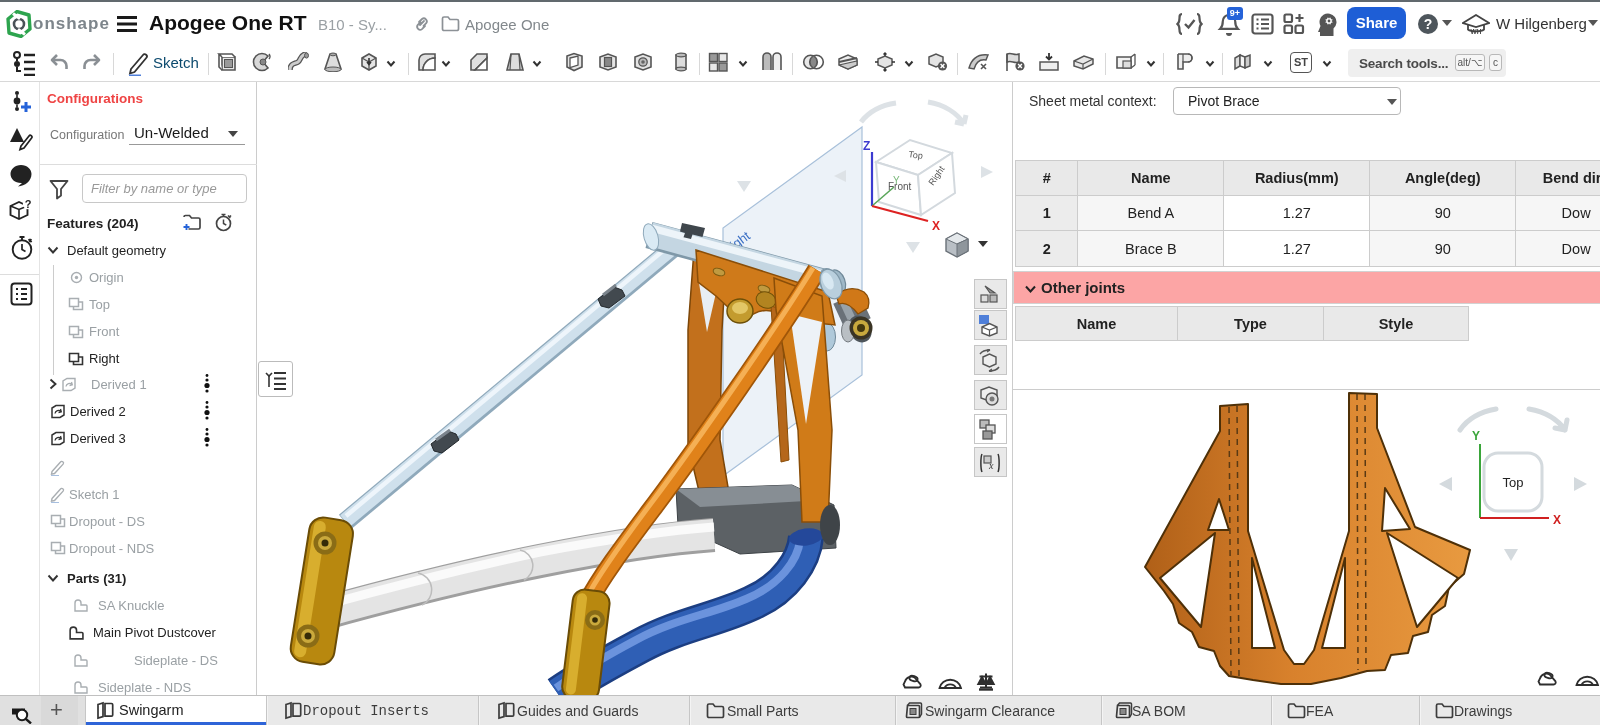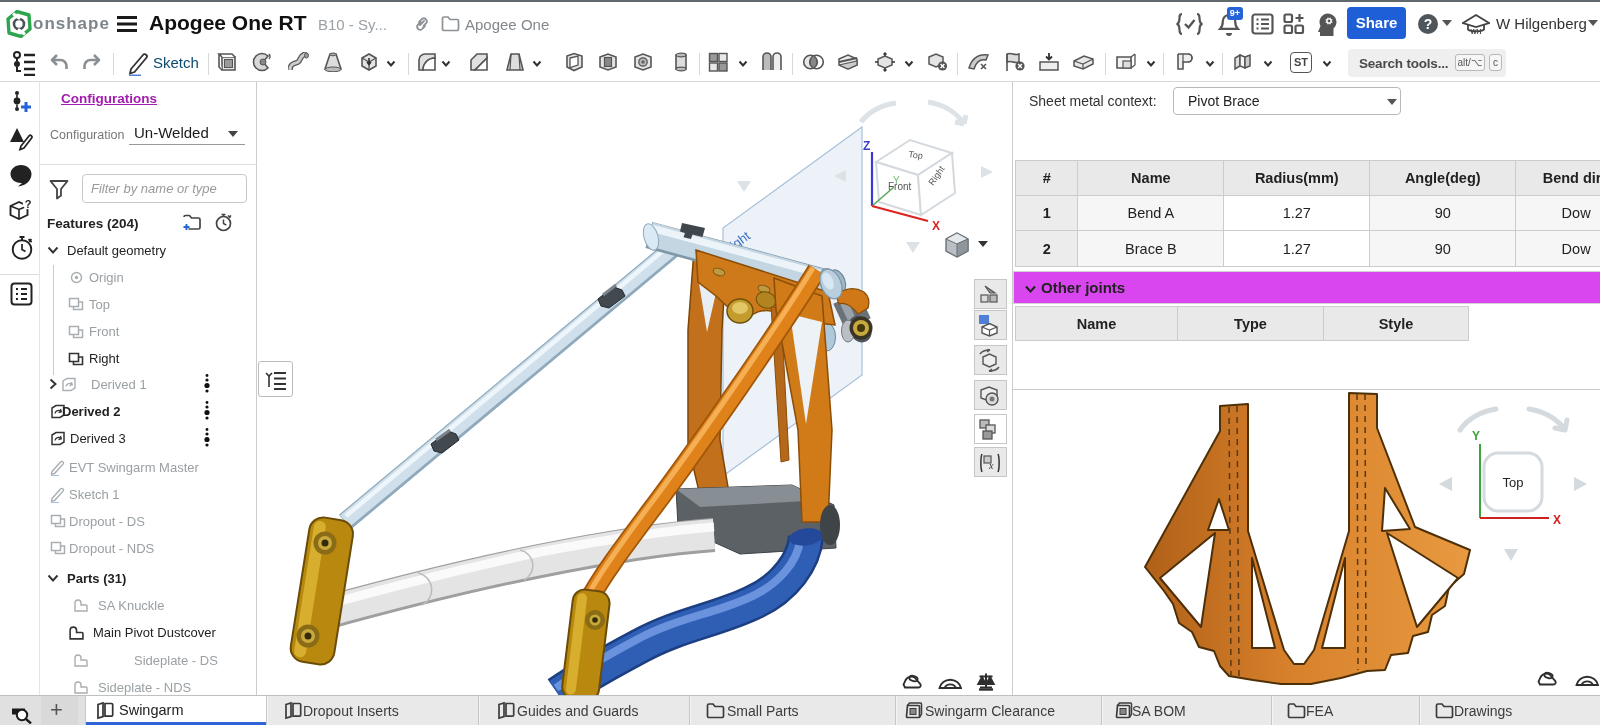--- a/index.html
+++ b/index.html
@@ -64,21 +64,21 @@
     <rect x="1.5" y="12.5" width="7.5" height="7.5" rx="1.5" fill="none" stroke="#555" stroke-width="2.2"></rect>
     <rect x="12.5" y="12.5" width="7.5" height="7.5" rx="1.5" fill="none" stroke="#555" stroke-width="2.2"></rect>
     <path d="M16.5 1 v8 M12.5 5 h8" stroke="#555" stroke-width="2.2"></path>
   </svg>
   <svg class="abs" style="left:1316px;top:10px" width="23" height="25" viewBox="0 0 23 25">
     <path d="M4 24 v-4 H2 l2.5 -6 a8.5 8.5 0 1 1 13 2.5 V24 Z" fill="#555"></path>
     <circle cx="13" cy="9" r="3.6" fill="#fff"></circle>
     <circle cx="13" cy="9" r="1.4" fill="#555"></circle>
     <path d="M13 4.2 v2 M13 11.8 v2 M8.2 9 h2 M15.8 9 h2 M9.6 5.6 l1.4 1.4 M15 11 l1.4 1.4 M16.4 5.6 L15 7 M11 11 l-1.4 1.4" stroke="#555" stroke-width="1.3"></path>
   </svg>
-  <div class="shbtn" style="left:1347px;top:5px;width:59px;height:32px;line-height:32px;">Share</div>
+  <div class="shbtn" style="left:1347px;top:5px;width:59px;height:32px;line-height:32px;border-radius:8px;">Share</div>
   <svg class="abs" style="left:1417px;top:11px" width="22" height="22" viewBox="0 0 22 22">
     <circle cx="11" cy="11" r="10" fill="#4e565c"></circle>
     <text x="11" y="16" font-size="14" font-weight="bold" fill="#fff" text-anchor="middle" font-family="Liberation Sans">?</text>
   </svg>
   <div class="caret" style="left:1442px;top:18px;border-top-color:#555;"></div>
   <svg class="abs" style="left:1462px;top:12px" width="28" height="22" viewBox="0 0 28 22">
     <path d="M14 1 L27 9 L14 13 L1 9 Z" fill="none" stroke="#444" stroke-width="1.8"></path>
     <path d="M6 10.5 v5 c3 2.5 13 2.5 16 0 v-5" fill="none" stroke="#444" stroke-width="1.8"></path>
     <text x="14" y="20" font-size="6.5" font-weight="bold" fill="#444" text-anchor="middle" font-family="Liberation Sans">WH</text>
   </svg>
@@ -290,21 +290,21 @@
     <path d="M10.5 2 h5 M13 2 v3.2 M20 6.5 l2.4 -2.4 M22.6 7.2 l-3 -3" stroke="#222" stroke-width="1.9"></path>
     <path d="M13 9 v5.5 l3.5 2" fill="none" stroke="#222" stroke-width="1.7"></path>
   </svg>
   <div class="abs" style="left:0px;top:192px;width:39px;height:1px;background:#ddd;"></div>
   <svg class="abs" style="left:10px;top:200px" width="23" height="24" viewBox="0 0 23 24">
     <rect x="1.5" y="1.5" width="20" height="21" rx="3" fill="none" stroke="#222" stroke-width="2"></rect>
     <path d="M6 7 h2 M11 7 h6 M6 12 h2 M11 12 h6 M6 17 h2 M11 17 h6" stroke="#222" stroke-width="1.8"></path>
   </svg>
 </div>
 <div class="abs" id="leftpanel">
-  <div class="abs" style="left:21px;top:9px;font-size:13.5px;font-weight:bold;color:#a21caf;text-decoration:underline;">Configurations</div>
+  <div class="abs" style="left:7px;top:9px;font-size:13.5px;font-weight:bold;color:#ef4444;">Configurations</div>
   <div class="abs" style="left:10px;top:46px;font-size:12.5px;color:#777;">Configuration</div>
   <div class="abs" style="left:94px;top:42px;font-size:15px;color:#1a1a1a;">Un-Welded</div>
   <div class="caret" style="left:188px;top:49px;border-top-color:#444;"></div>
   <div class="abs" style="left:89px;top:62px;width:116px;height:1px;background:#999;"></div>
   <div class="abs" style="left:0px;top:82px;width:217px;height:1px;background:#ddd;"></div>
   <svg class="abs" style="left:9px;top:97px" width="20" height="22" viewBox="0 0 20 22">
     <path d="M1.5 2 H18.5 L12 10 V16.5 L8 19.5 V10 Z" fill="none" stroke="#444" stroke-width="1.8" stroke-linejoin="round"></path>
   </svg>
   <div class="abs" style="left:42px;top:92px;width:165px;height:29px;border:1px solid #c8c8c8;border-radius:4px;"></div>
   <div class="abs" style="left:51px;top:99px;font-size:13px;font-style:italic;color:#999;">Filter by name or type</div>
@@ -367,21 +367,21 @@
       <circle cx="5" cy="2.5" r="1.4" fill="#111"></circle>
       <circle cx="5" cy="7" r="1.6" fill="#111"></circle>
       <circle cx="5" cy="12.5" r="2.6" fill="#111"></circle>
       <circle cx="5" cy="18" r="1.6" fill="#111"></circle>
     </svg>
   <svg class="abs" style="left:10px;top:322px" width="16" height="15" viewBox="0 0 16 15">
       <path d="M2 13.5 V4 L6 1.5 h8 V11 L10 13.5 Z" fill="none" stroke="#333" stroke-width="1.5"></path>
       <path d="M5 9.5 a3.5 3.5 0 0 1 6 -2 M10.5 5 l0.8 2.8 L8.5 8.5" fill="none" stroke="#333" stroke-width="1.3"></path>
     </svg>
   <div class="trow" style="top:322px;">
-      <span class="abs" style="left:22px;font-weight:bold;">Derived 2</span>
+      <span class="abs" style="left:30px;">Derived 2</span>
     </div>
   <svg class="abs" style="left:162px;top:318px" width="10" height="22" viewBox="0 0 10 22">
       <circle cx="5" cy="2.5" r="1.4" fill="#111"></circle>
       <circle cx="5" cy="7" r="1.6" fill="#111"></circle>
       <circle cx="5" cy="12.5" r="2.6" fill="#111"></circle>
       <circle cx="5" cy="18" r="1.6" fill="#111"></circle>
     </svg>
   <svg class="abs" style="left:10px;top:349px" width="16" height="15" viewBox="0 0 16 15">
       <path d="M2 13.5 V4 L6 1.5 h8 V11 L10 13.5 Z" fill="none" stroke="#333" stroke-width="1.5"></path>
       <path d="M5 9.5 a3.5 3.5 0 0 1 6 -2 M10.5 5 l0.8 2.8 L8.5 8.5" fill="none" stroke="#333" stroke-width="1.3"></path>
@@ -392,23 +392,20 @@
   <svg class="abs" style="left:162px;top:345px" width="10" height="22" viewBox="0 0 10 22">
       <circle cx="5" cy="2.5" r="1.4" fill="#111"></circle>
       <circle cx="5" cy="7" r="1.6" fill="#111"></circle>
       <circle cx="5" cy="12.5" r="2.6" fill="#111"></circle>
       <circle cx="5" cy="18" r="1.6" fill="#111"></circle>
     </svg>
   <svg class="abs" style="left:10px;top:378px" width="17" height="16" viewBox="0 0 17 16">
       <path d="M2 11.5 L10.5 2 a1.5 1.5 0 0 1 2.6 2.1 L4.5 13.5 L1.5 14.2 Z" fill="none" stroke="#a9aeb2" stroke-width="1.4"></path>
       <path d="M1 15.8 h8" stroke="#9db8dc" stroke-width="1.4"></path>
     </svg>
-  <div class="trow gray" style="top:378px;">
-      <span class="abs" style="left:29px;">EVT Swingarm Master</span>
-    </div>
   <svg class="abs" style="left:10px;top:405px" width="17" height="16" viewBox="0 0 17 16">
       <path d="M2 11.5 L10.5 2 a1.5 1.5 0 0 1 2.6 2.1 L4.5 13.5 L1.5 14.2 Z" fill="none" stroke="#a9aeb2" stroke-width="1.4"></path>
       <path d="M1 15.8 h8" stroke="#9db8dc" stroke-width="1.4"></path>
     </svg>
   <div class="trow gray" style="top:405px;">
       <span class="abs" style="left:29px;">Sketch 1</span>
     </div>
   <svg class="abs" style="left:10px;top:432px" width="16" height="14" viewBox="0 0 16 14">
       <path d="M1.5 1.5 h9 v8 h-9 Z" fill="none" stroke="#a9aeb2" stroke-width="1.5"></path>
       <path d="M10.5 5 h4 v7.5 h-9 V9.5" fill="none" stroke="#a9aeb2" stroke-width="1.5"></path>
@@ -662,21 +659,21 @@
     </tr>
     <tr style="height:36px;">
       <td style="border:1px solid #ccc;text-align:center;background:#ececec;font-weight:bold;">2</td>
       <td style="border:1px solid #ccc;text-align:center;background:#f6f6f6;">Brace B</td>
       <td style="border:1px solid #ccc;text-align:center;background:#fff;">1.27</td>
       <td style="border:1px solid #ccc;text-align:center;background:#f6f6f6;">90</td>
       <td style="border:1px solid #ccc;text-align:center;background:#f6f6f6;">Dow</td>
     </tr>
   </tbody>
     </table>
-  <div class="abs" style="left:0px;top:189px;width:588px;height:33px;background:#d946ef;border:1px solid #d2d2d2;">
+  <div class="abs" style="left:0px;top:189px;width:588px;height:33px;background:#fca5a5;border:1px solid #d2d2d2;">
     <svg class="abs" style="left:10px;top:11px" width="13" height="12" viewBox="0 0 12 12">
         <path d="M1.5 3.5 L6 8.5 L10.5 3.5" fill="none" stroke="#222" stroke-width="2"></path>
       </svg>
     <span class="abs" style="left:27px;top:7px;font-size:15px;font-weight:bold;color:#222;">Other joints</span>
   </div>
   <table style="position:absolute;left:2px;top:224px;border-collapse:collapse;table-layout:fixed;font-size:14.5px;color:#222;">
     <tbody>
         <tr style="height:34px;background:#e9e9e9;font-weight:bold;">
       <td style="width:162px;border:1px solid #ccc;text-align:center;">Name</td>
       <td style="width:146px;border:1px solid #ccc;text-align:center;">Type</td>
@@ -750,21 +747,21 @@
     <span class="abs" style="left:9px;top:1px;font-size:22px;color:#555;">+</span>
   </div>
   <div class="abs" style="left:85px;top:0px;width:182px;height:29px;background:#fff;border-left:1px solid #c6c6c6;border-right:1px solid #c6c6c6;">
     <div class="abs" style="left:0;top:26px;width:180px;height:3px;background:#2e64d8;"></div>
     <svg class="abs" style="left:10px;top:5px" width="20" height="19" viewBox="0 0 20 19">
       <path d="M2 3.5 L7 2 V15.5 L2 17 Z" fill="none" stroke="#333" stroke-width="1.7"></path>
       <path d="M9 2.5 h6.5 a1.2 1.2 0 0 1 1.2 1.2 V14 a1.2 1.2 0 0 1 -1.2 1.2 H9 Z" fill="none" stroke="#333" stroke-width="1.7"></path>
     </svg>
     <span class="abs" style="left:33px;top:6px;font-size:14.5px;color:#222;">Swingarm</span>
   </div>
-  <div class="tabi" style="left:267px;width:212px;">
+  <div class="tabi" style="left:267px;width:212px;font-family:Liberation Mono, monospace;">
     <svg class="abs" style="left:16px;top:5px" width="20" height="19" viewBox="0 0 20 19">
       <path d="M2 3.5 L7 2 V15.5 L2 17 Z" fill="none" stroke="#3c3c3c" stroke-width="1.7"></path>
       <path d="M9 2.5 h6.5 a1.2 1.2 0 0 1 1.2 1.2 V14 a1.2 1.2 0 0 1 -1.2 1.2 H9 Z" fill="none" stroke="#3c3c3c" stroke-width="1.7"></path>
     </svg>
     <span class="lbl" style="left:35px;">Dropout Inserts</span>
   </div>
   <div class="tabi" style="left:479px;width:211px;">
     <svg class="abs" style="left:17px;top:5px" width="20" height="19" viewBox="0 0 20 19">
       <path d="M2 3.5 L7 2 V15.5 L2 17 Z" fill="none" stroke="#3c3c3c" stroke-width="1.7"></path>
       <path d="M9 2.5 h6.5 a1.2 1.2 0 0 1 1.2 1.2 V14 a1.2 1.2 0 0 1 -1.2 1.2 H9 Z" fill="none" stroke="#3c3c3c" stroke-width="1.7"></path>

